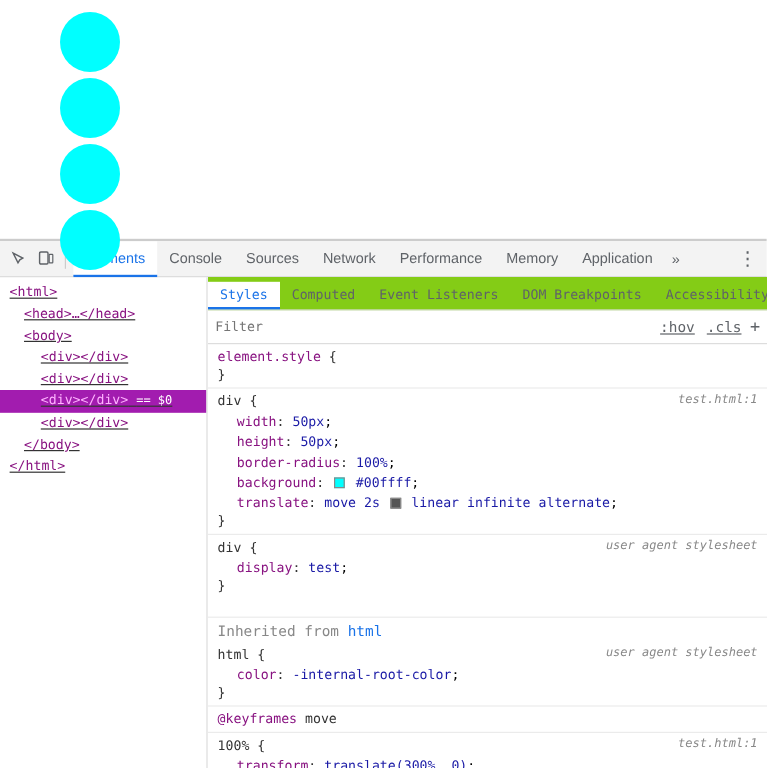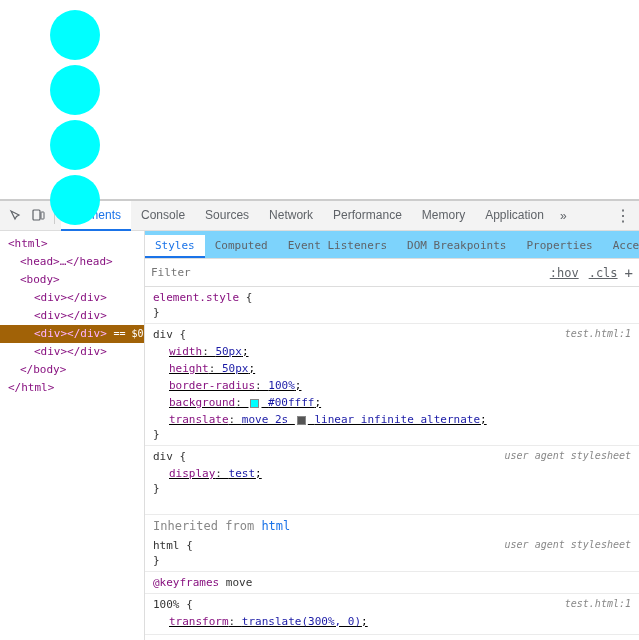--- a/index.html
+++ b/index.html
@@ -123,55 +123,56 @@
 
     
     #devtools-main {
       display: flex;
       flex: 1;
       overflow: hidden;
     }
 
     
     #elements-panel {
-      width: 145px;
+      width: 173px;
       border-right: 1px solid #ddd;
       overflow-y: auto;
       font-family: 'Consolas', 'Monaco', monospace;
       font-size: 11px;
       color: #333;
       padding: 4px 0;
+      text-decoration: underline;
     }
 
     .html-line {
       padding: 1px 8px;
       cursor: default;
       white-space: nowrap;
       line-height: 16px;
     }
-    .html-line.selected { background: #a16207; color: white; }
+    .html-line.selected { background: #a21caf; color: white; }
 
     .indent1 { padding-left: 20px; }
     .indent2 { padding-left: 34px; }
 
     .tag { color: #881280; }
 
     
     #styles-panel {
       flex: 1;
       overflow-y: auto;
       font-family: 'Consolas', 'Monaco', monospace;
       font-size: 11px;
     }
 
     
     #styles-tabs {
       display: flex;
       border-bottom: 1px solid #ddd;
-      background: #7dd3fc;
+      background: #84cc16;
       height: 28px;
       align-items: flex-end;
     }
 
     .style-tab {
       padding: 4px 10px;
       cursor: pointer;
       font-size: 11px;
       color: #5f6368;
       border-bottom: 2px solid transparent;
@@ -248,21 +249,20 @@
       margin-bottom: 2px;
     }
 
     .style-brace {
       color: #333;
     }
 
     .style-prop {
       padding-left: 16px;
       line-height: 17px;
-      text-decoration: underline;
     }
 
     .prop-name { color: #881280; }
     .prop-value { color: #1a1aa6; }
     .prop-colon { color: #333; }
 
     .inherited-from {
       padding: 4px 8px 2px;
       color: #888;
       font-size: 12px;
@@ -367,21 +367,20 @@
       </div>
     </div>
 
     <div id="styles-panel">
 
       <div id="styles-tabs">
         <div class="style-tab active">Styles</div>
         <div class="style-tab">Computed</div>
         <div class="style-tab">Event Listeners</div>
         <div class="style-tab">DOM Breakpoints</div>
-        <div class="style-tab">Properties</div>
         <div class="style-tab">Accessibility</div>
 
       </div>
 
       <div id="filter-bar">
         <input id="filter-input" type="text" placeholder="Filter" style="">
         <div class="filter-buttons">
           <span class="filter-btn">:hov</span>
           <span class="filter-btn">.cls</span>
           <span class="filter-plus">+</span>
@@ -442,20 +441,23 @@
 
         <div class="inherited-from">
           Inherited from <span>html</span>
         </div>
 
         <div class="style-block">
           <span class="style-origin" style="font-style:italic; color:#888; float:right; font-size:10px;">user agent stylesheet</span>
           <div class="style-selector">
             <span style="color:#333">html</span> <span class="style-brace">{</span>
           </div>
+          <div class="style-prop">
+            <span class="prop-name">color</span><span class="prop-colon">: </span><span class="prop-value">-internal-root-color</span><span>;</span>
+          </div>
           <div class="style-brace">}</div>
         </div>
 
         <div class="keyframes-block">
           <div>
             <span class="keyframes-title">@keyframes</span> <span style="color:#333">move</span>
           </div>
         </div>
 
         <div class="style-block">

